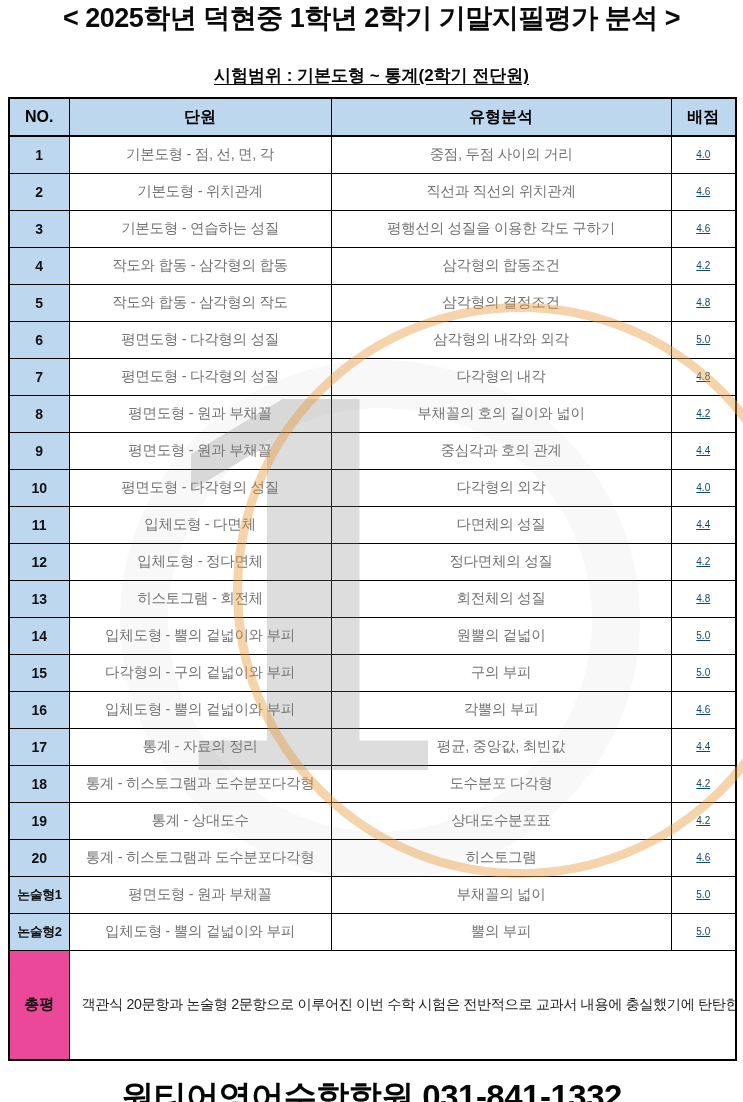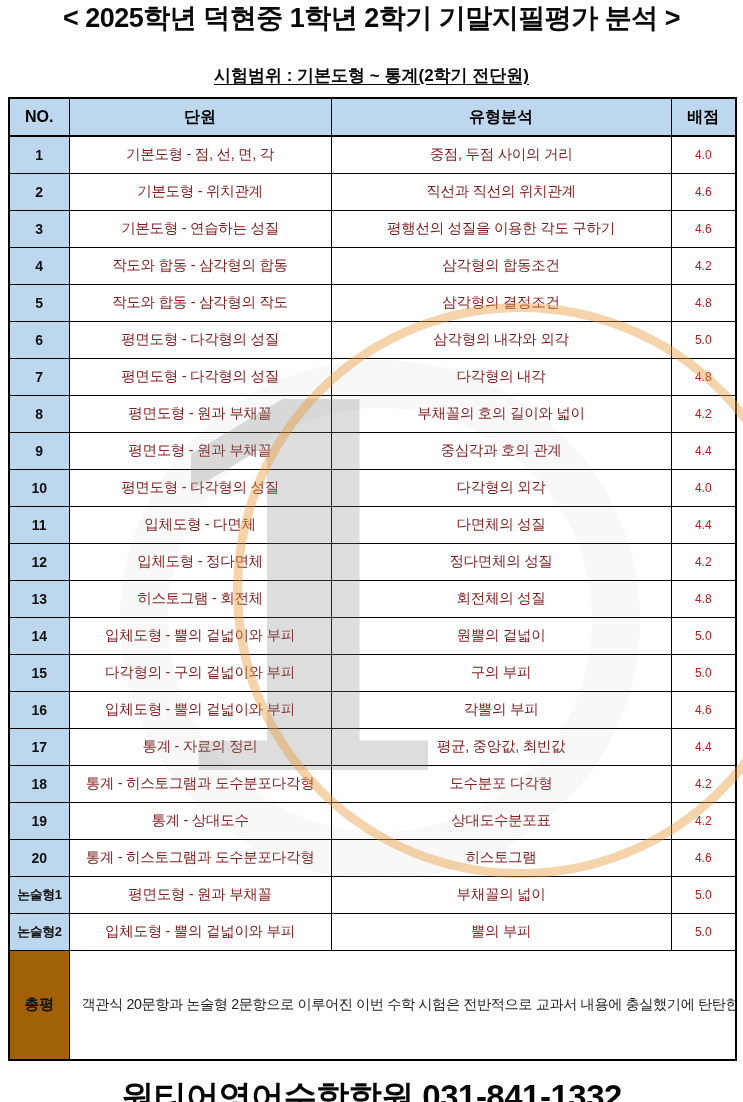--- a/index.html
+++ b/index.html
@@ -33,26 +33,26 @@
   }
   table.exam thead th {
     background:#BDD7EE; font-size:16px; font-weight:bold;
     height:38px; border-bottom:2.5px solid #000;
   }
   table.exam td { height:37px; }
   td.no-cell {
     background:#BDD7EE; font-weight:bold; font-size:14px; color:#111;
   }
   td.no-cell.small { font-size:13px; letter-spacing:-0.5px; }
-  td.unit-cell, td.type-cell { font-size:14.5px; color:#7f1d1d; letter-spacing:-0.3px; }
-  td.score-cell { font-size:12px; color:#b91c1c; }
+  td.unit-cell, td.type-cell { font-size:14.5px; color:#737373; letter-spacing:-0.3px; }
+  td.score-cell { font-size:10px; color:#0c4a6e;text-decoration:underline; }
 
   tr.summary-row td { height:110px; }
   td.summary-label {
-    background:#a16207; font-weight:bold; font-size:15px; color:#111;
+    background:#ec4899; font-weight:bold; font-size:15px; color:#111;
   }
   td.summary-text {
     text-align:justify; white-space:normal;
     font-size:14.2px; line-height:21.5px; color:#222;
     padding:6px 10px 6px 12px; letter-spacing:-0.4px;
   }
 
   .page-footer {
     text-align:center; font-size:33px; font-weight:bold; color:#050505;
     margin-top:14px; letter-spacing:-0.5px;

